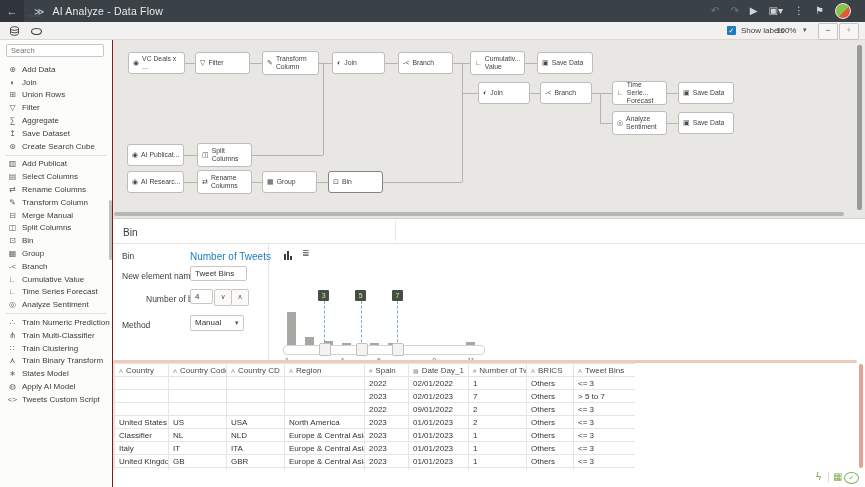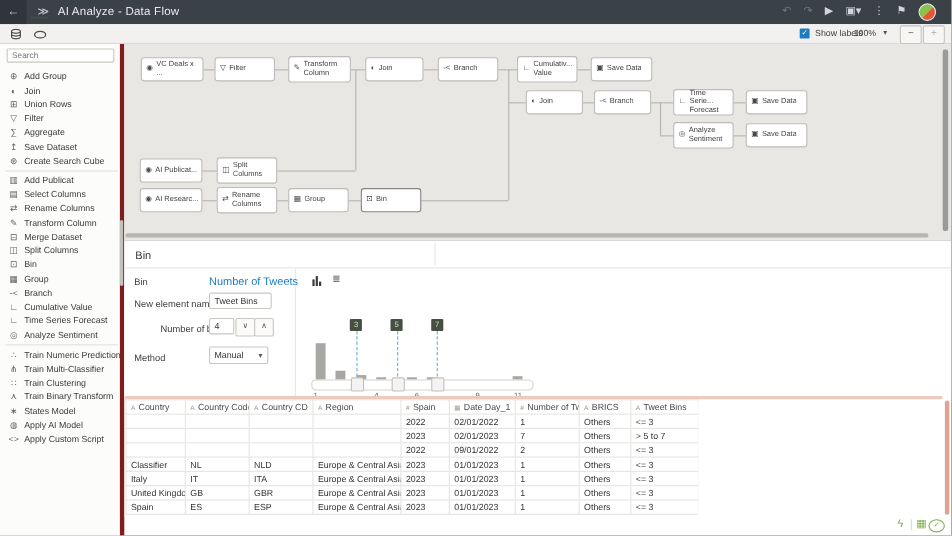--- a/index.html
+++ b/index.html
@@ -25,21 +25,21 @@
   #tab-underline{position:absolute;left:27px;top:15px;width:17px;height:2px;background:#44484c;}
   #showlabels-box{position:absolute;left:727px;top:26px;width:9px;height:9px;background:#1f7bbf;border-radius:1px;
                   color:#fff;font-size:7px;line-height:9px;text-align:center;cursor:pointer;}
   #showlabels-lb{position:absolute;left:741px;top:26px;font-size:8px;color:#3c3c3c;}
   #zoomval{position:absolute;left:776px;top:26px;font-size:8px;color:#3c3c3c;}
   #zoomcaret{position:absolute;left:803px;top:26px;font-size:7px;color:#555;cursor:pointer;}
   .zbtn{position:absolute;top:23px;width:18px;height:15px;border:1px solid #c6c4c0;background:#f7f6f4;border-radius:2px;
         font-size:9px;text-align:center;line-height:13px;cursor:pointer;}
 
   
-  #sidebar{left:0;top:40px;width:113px;height:447px;background:#fcfcfb;border-right:4px solid #7f1d1d;}
+  #sidebar{left:0;top:40px;width:113px;height:447px;background:#fcfcfb;border-right:1px solid #7f1d1d;}
   #search{position:absolute;left:6px;top:4px;width:98px;height:13px;border:1px solid #c9c7c3;border-radius:2px;
           font-size:7.5px;color:#8a8a8a;padding:0 4px;background:#fff;box-sizing:border-box;
           font-family:"Liberation Sans","DejaVu Sans",sans-serif;}
   #sb-list{position:absolute;left:0;top:23px;width:112px;}
   .sb-item{display:flex;align-items:center;height:12.8px;padding-left:7px;font-size:8px;color:#3b3b3b;cursor:pointer;white-space:nowrap;}
   .sb-ic{width:11px;font-size:8px;color:#5f5f5f;text-align:center;margin-right:4px;flex:none;}
   .sb-div{border-top:1px solid #e4e2de;margin:2px 5px;}
   #sb-scroll{position:absolute;left:109px;top:160px;width:3px;height:60px;background:#c3c1bd;border-radius:2px;}
 
   
@@ -136,21 +136,21 @@
   <span id="zoomval" class="abs">100%</span>
   <span id="zoomcaret" class="abs">▾</span>
   <div class="zbtn" style="left:818px;color:#555;">−</div>
   <div class="zbtn" style="left:839px;color:#ababab;">+</div>
 
   <div id="sidebar" class="abs">
     <input id="search" placeholder="Search" style="">
     <div id="sb-list">
         <div class="sb-item">
           <span class="sb-ic">⊕</span>
-          <span>Add Group</span>
+          <span>Add Data</span>
         </div>
         <div class="sb-item">
           <span class="sb-ic">◐</span>
           <span>Join</span>
         </div>
         <div class="sb-item">
           <span class="sb-ic">⊞</span>
           <span>Union Rows</span>
         </div>
         <div class="sb-item">
@@ -181,21 +181,21 @@
         <div class="sb-item">
           <span class="sb-ic">⇄</span>
           <span>Rename Columns</span>
         </div>
         <div class="sb-item">
           <span class="sb-ic">✎</span>
           <span>Transform Column</span>
         </div>
         <div class="sb-item">
           <span class="sb-ic">⊟</span>
-          <span>Merge Dataset</span>
+          <span>Merge Manual</span>
         </div>
         <div class="sb-item">
           <span class="sb-ic">◫</span>
           <span>Split Columns</span>
         </div>
         <div class="sb-item">
           <span class="sb-ic">⊡</span>
           <span>Bin</span>
         </div>
         <div class="sb-item">
@@ -238,21 +238,21 @@
         <div class="sb-item">
           <span class="sb-ic">∗</span>
           <span>States Model</span>
         </div>
         <div class="sb-item">
           <span class="sb-ic">◍</span>
           <span>Apply AI Model</span>
         </div>
         <div class="sb-item">
           <span class="sb-ic">&lt;&gt;</span>
-          <span>Apply Custom Script</span>
+          <span>Tweets Custom Script</span>
         </div>
       </div>
     <div id="sb-scroll"></div>
   </div>
 
   <div id="canvas" class="abs">
     <div id="cv-hscroll"></div>
     <div id="cv-vscroll"></div>
   <div class="seg" style="left: 72px; top: 23px; height: 1px; width: 10px;"></div>
       <div class="seg" style="left: 137px; top: 23px; height: 1px; width: 12px;"></div>
@@ -466,20 +466,31 @@
             <td></td>
             <td></td>
             <td></td>
             <td>2022</td>
             <td>09/01/2022</td>
             <td>2</td>
             <td>Others</td>
             <td>&lt;= 3</td>
           </tr>
           <tr>
+            <td>United States</td>
+            <td>US</td>
+            <td>USA</td>
+            <td>North America</td>
+            <td>2023</td>
+            <td>01/01/2023</td>
+            <td>2</td>
+            <td>Others</td>
+            <td>&lt;= 3</td>
+          </tr>
+          <tr>
             <td>Classifier</td>
             <td>NL</td>
             <td>NLD</td>
             <td>Europe &amp; Central Asia</td>
             <td>2023</td>
             <td>01/01/2023</td>
             <td>1</td>
             <td>Others</td>
             <td>&lt;= 3</td>
           </tr>

